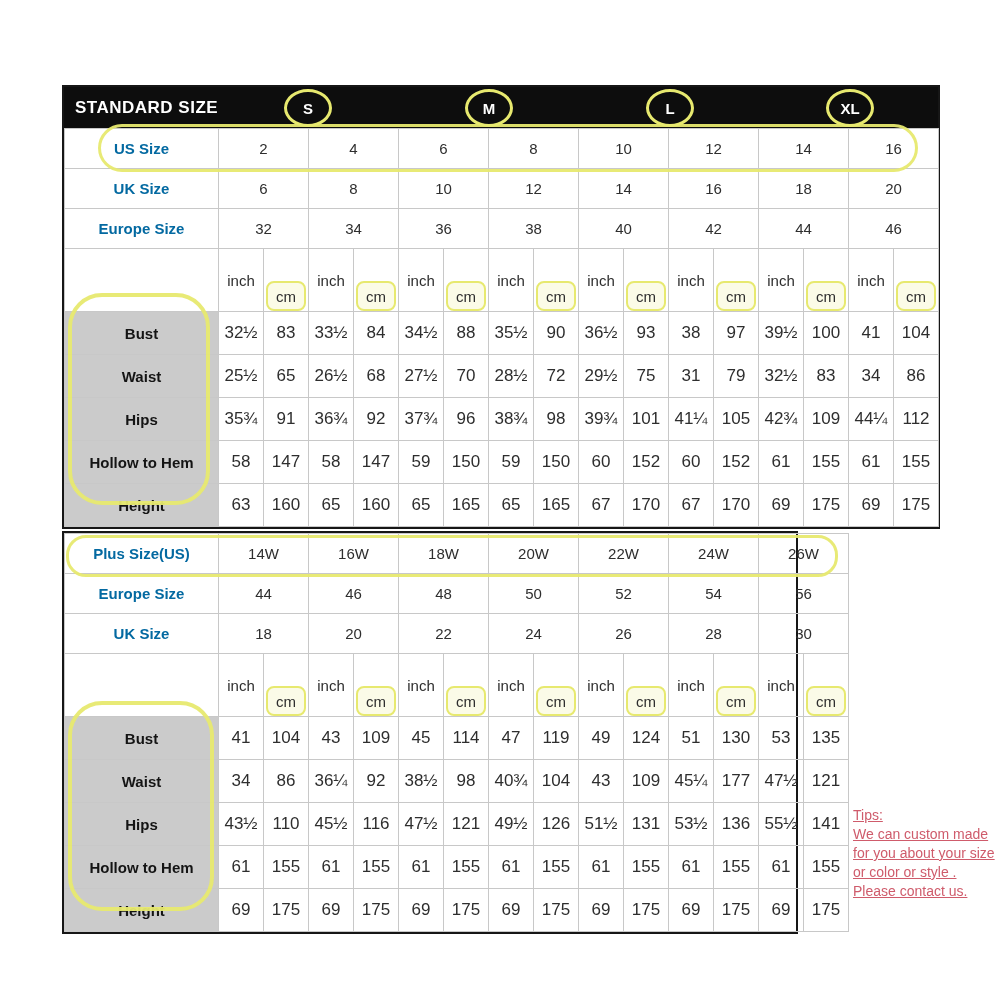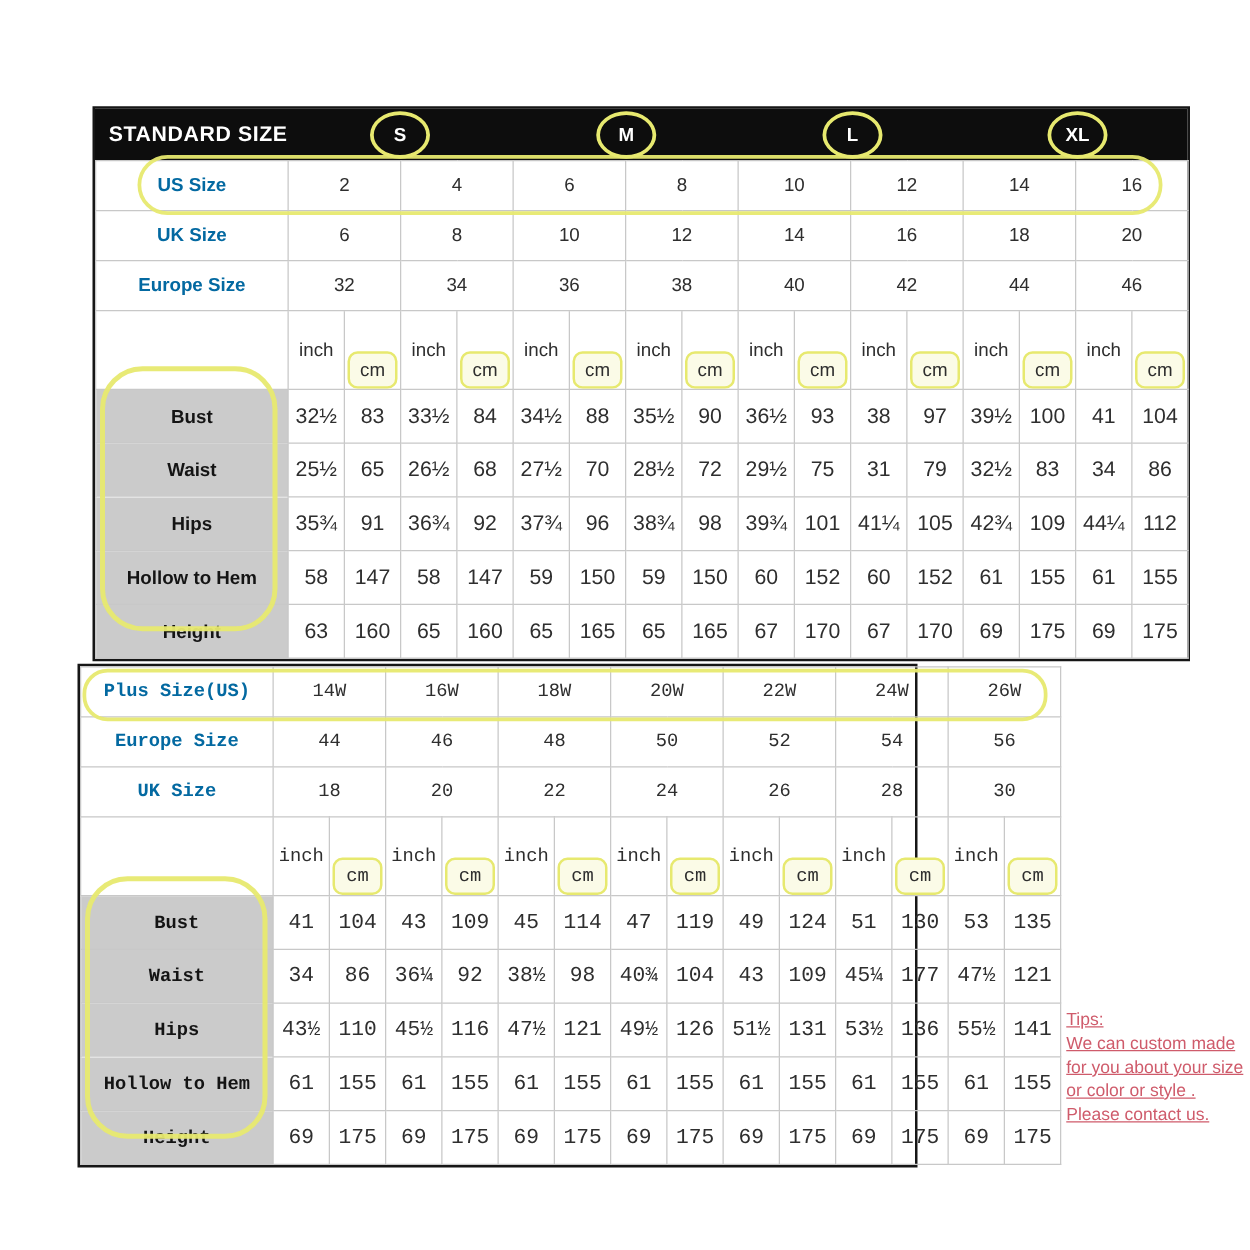--- a/index.html
+++ b/index.html
@@ -4,22 +4,22 @@
 <style>
   html,body{margin:0;padding:0;}
   body{
     width:1000px;height:1000px;position:relative;background:#ffffff;
     font-family:"Liberation Sans", sans-serif;color:#2e2e2e;
   }
   .tbl-wrap{
     position:absolute;background:#fff;border:2px solid #161616;
     box-sizing:border-box;
   }
-  #standard-wrap{left:74px;top:85px;width:878px;}
-  #plus-wrap{left:62px;top:531px;width:672px;font-family:Liberation Mono, monospace;}
+  #standard-wrap{left:62px;top:85px;width:878px;}
+  #plus-wrap{left:62px;top:531px;width:736px;}
 
   
   .hdr{height:41px;background:#0d0d0d;position:relative;display:flex;align-items:center;}
   .hdr-title{color:#ffffff;font-weight:bold;font-size:17px;letter-spacing:.5px;padding-left:11px;}
   .size-circle{
     position:absolute;top:2px;width:42px;height:32px;border:3px solid #e7e96f;border-radius:50%;
     display:flex;align-items:center;justify-content:center;color:#ffffff;font-weight:bold;font-size:15px;
   }
 
   table{border-collapse:collapse;table-layout:fixed;width:100%;}

